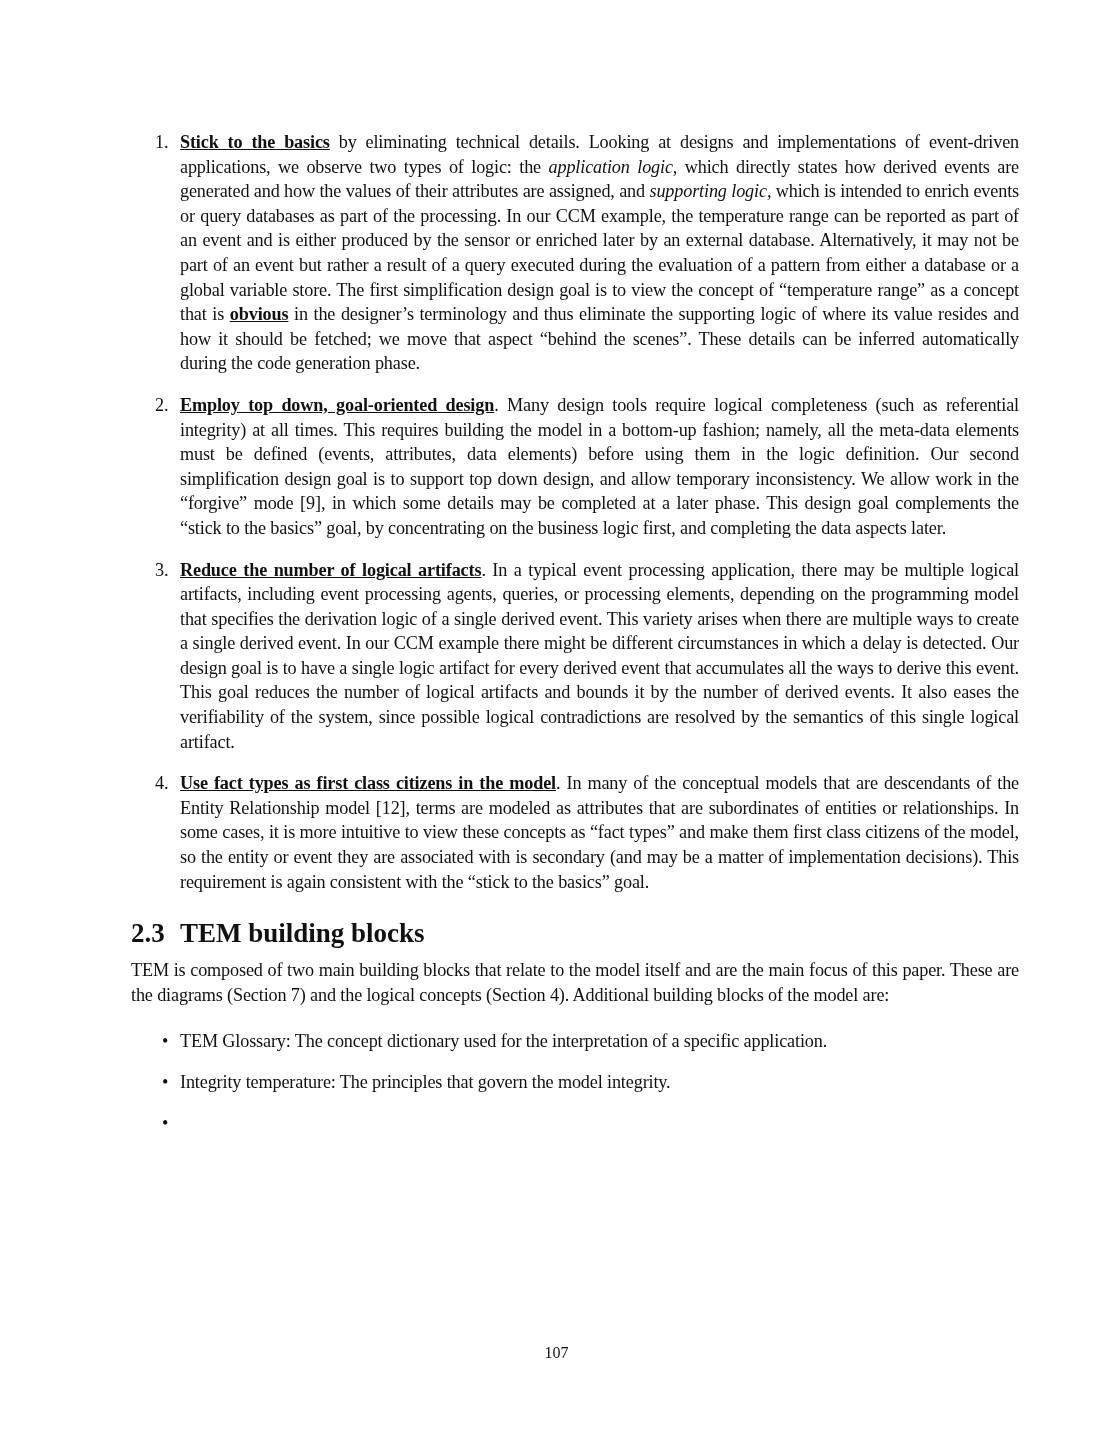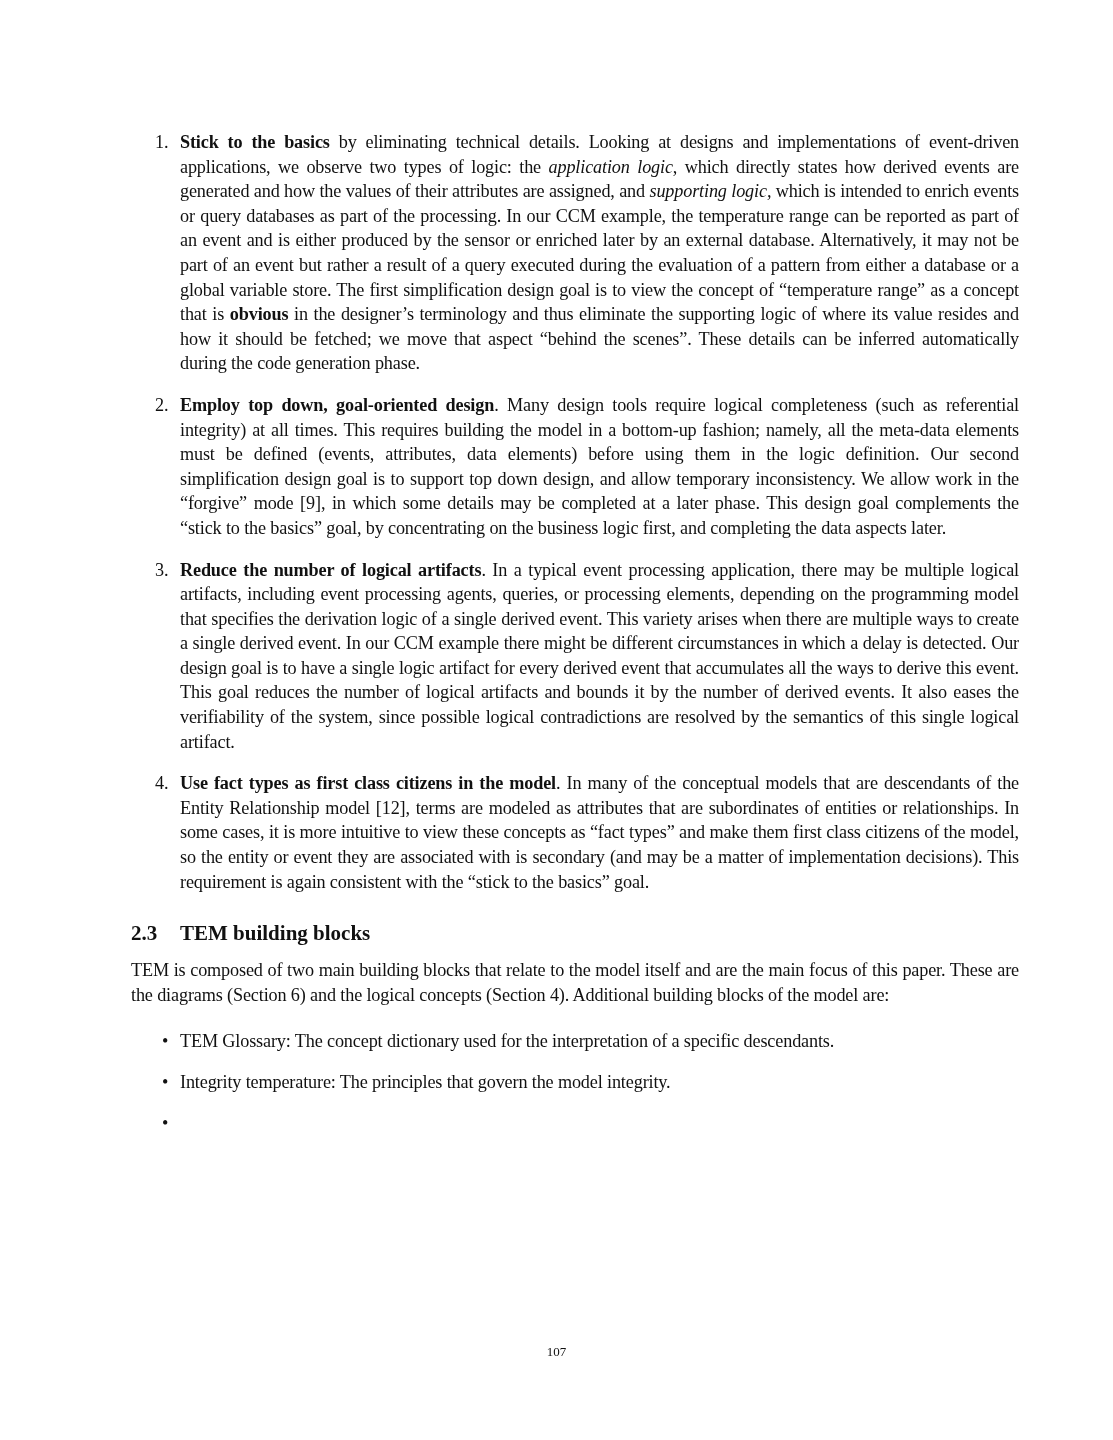--- a/index.html
+++ b/index.html
@@ -9,32 +9,32 @@
     color: #111111;
   }
   .page { position: absolute; left: 131px; top: 130px; width: 888px; }
   .p {
     font-size: 18.2px; line-height: 24.6px; text-align: justify;
     margin: 0; letter-spacing: -0.15px;
   }
   ol.goals { list-style: none; margin: 0; padding: 0; }
   ol.goals li { position: relative; padding-left: 49px; margin-bottom: 17px; }
   ol.goals li .num { position: absolute; left: 24px; top: 0; }
-  b { font-weight: bold; }
+  b { font-weight: bold; text-decoration: underline; }
   i { font-style: italic; }
   h2.section {
-    font-size: 21px; font-weight: bold; margin: 26px 0 12px 0; line-height: 26px;
+    font-size: 27px; font-weight: bold; margin: 26px 0 12px 0; line-height: 26px;
   }
   h2.section .secnum { display: inline-block; width: 49px; }
   ul.blocks { list-style: none; margin: 22px 0 0 0; padding: 0; }
   ul.blocks li { position: relative; padding-left: 49px; margin-bottom: 16px; }
   ul.blocks li .bullet { position: absolute; left: 31px; top: 0; }
   .pagenum {
     position: absolute; left: 0; width: 1113px; top: 1344px;
-    text-align: center; font-size: 13px;
+    text-align: center; font-size: 16px;
   }
 </style>
 </head>
 <body>
 
 <div class="page">
   <ol class="goals">
     <li class="p">
       <span class="num">1.</span>
       <span class="content"><b>Stick to the basics</b><span> by eliminating technical details.  Looking at designs and implementations of event-driven applications, we observe two types of logic: the </span><i>application logic</i><span>, which directly states how derived events are generated and how the values of their attributes are assigned, and </span><i>supporting logic,</i><span> which is intended to enrich events or query databases as part of the processing.  In our CCM example, the temperature range can be reported as part of an event and is either produced by the sensor or enriched later by an external database.  Alternatively, it may not be part of an event but rather a result of a query executed during the evaluation of a pattern from either a database or a global variable store.  The first simplification design goal is to view the concept of “temperature range” as a concept that is </span><b>obvious</b><span> in the designer’s terminology and thus eliminate the supporting logic of where its value resides and how it should be fetched; we move that aspect “behind the scenes”. These details can be inferred automatically during the code generation phase.</span></span>
@@ -50,26 +50,26 @@
     <li class="p">
       <span class="num">4.</span>
       <span class="content"><b>Use fact types as first class citizens in the model</b><span>. In many of the conceptual models that are descendants of the Entity Relationship model [12], terms are modeled as attributes that are subordinates of entities or relationships.  In some cases, it is more intuitive to view these concepts as “fact types” and make them first class citizens of the model, so the entity or event they are associated with is secondary (and may be a matter of implementation decisions). This requirement is again consistent with the “stick to the basics” goal.</span></span>
     </li>
   </ol>
 
   <h2 class="section">
     <span class="secnum">2.3</span><span>TEM building blocks</span>
   </h2>
 
-  <p class="p">TEM is composed of two main building blocks that relate to the model itself and are the main focus of this paper. These are the diagrams (Section 6) and the logical concepts (Section 4).  Additional building blocks of the model are:</p>
+  <p class="p">TEM is composed of two main building blocks that relate to the model itself and are the main focus of this paper. These are the diagrams (Section 7) and the logical concepts (Section 4).  Additional building blocks of the model are:</p>
 
   <ul class="blocks">
     <li class="p">
       <span class="bullet">•</span>
-      <span>TEM Glossary: The concept dictionary used for the interpretation of a specific descendants.</span>
+      <span>TEM Glossary: The concept dictionary used for the interpretation of a specific application.</span>
     </li>
     <li class="p">
       <span class="bullet">•</span>
       <span>Integrity temperature: The principles that govern the model integrity.</span>
     </li>
     <li class="p">
       <span class="bullet">•</span>
     </li>
   </ul>
 </div>

